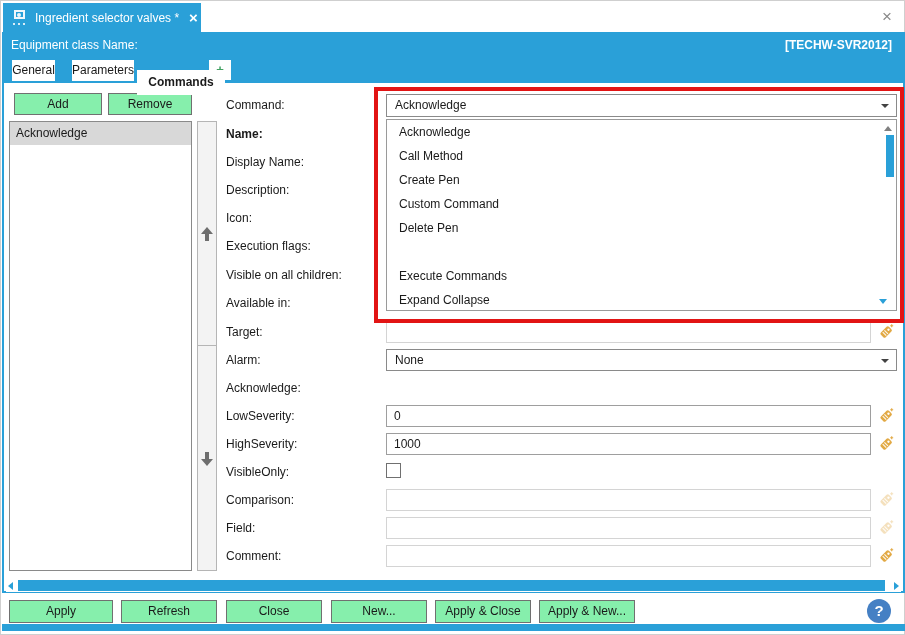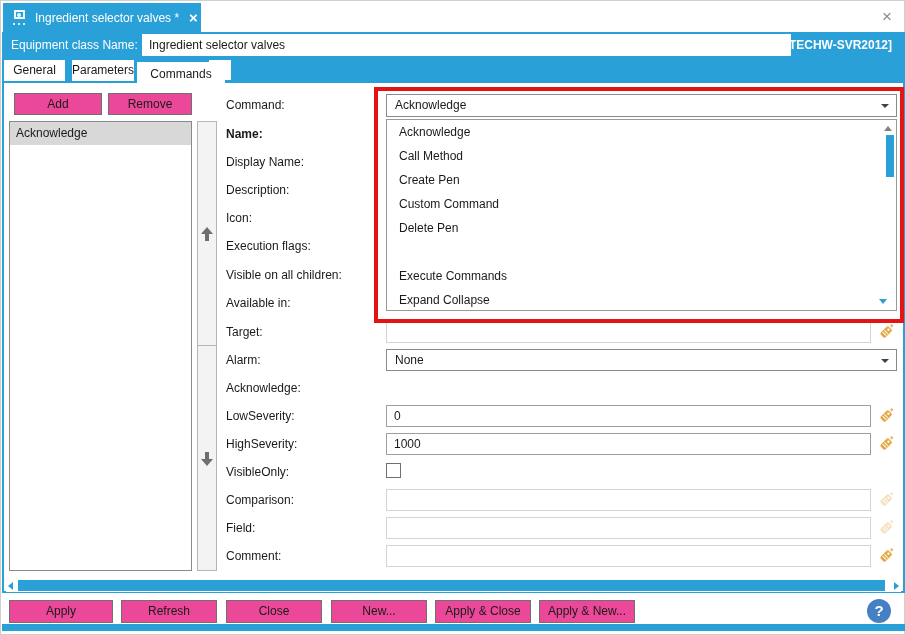--- a/index.html
+++ b/index.html
@@ -21,30 +21,30 @@
 
   
   .header-bar { left: 1px; top: 31px; width: 903px; height: 26px; background: #2aa0d8; }
   .header-bar .lbl { position: absolute; left: 9px; top: 6px; color: #fff; }
   .header-input { position: absolute; left: 140px; top: 2px; width: 649px; height: 22px; border: 1px solid #fff; background: #fff; font-family: "Liberation Sans", sans-serif; font-size: 12px; padding: 0 6px; color: #1a1a1a; }
   .server-badge { position: absolute; right: 13px; top: 6px; color: #fff; font-weight: 600; }
 
   
   .tab-strip { left: 1px; top: 57px; width: 903px; height: 25px; background: #2aa0d8; }
   .tab { position: absolute; background: #fff; color: #1a1a1a; text-align: center; line-height: 21px; top: 2px; height: 21px; }
-  .tab-general { left: 2px; width: 61px; }
+  .tab-general { left: 10px; width: 43px; }
   .tab-parameters { left: 70px; width: 62px; }
-  .tab-commands { left: 135px; width: 88px; top: 4px; height: 25px; line-height: 24px; z-index: 2; }
+  .tab-commands { left: 135px; width: 88px; top: 12px; height: 25px; line-height: 24px; z-index: 2; font-weight: bold; }
   .tab-plus { left: 207px; width: 22px; height: 20px; line-height: 19px; color: #41a161; font-weight: bold; font-size: 13px; }
 
   
   .content-frame { left: 1px; top: 82px; width: 903px; height: 510px; background: #fff; border-left: 2px solid #2aa0d8; border-right: 2px solid #2aa0d8; border-bottom: 2px solid #2aa0d8; }
 
   
-  .btn { background: #ec4899; border: 1px solid #707070; font-family: "Liberation Sans", sans-serif; font-size: 12px; color: #1a1a1a; text-align: center; }
+  .btn { background: #86efac; border: 1px solid #707070; font-family: "Liberation Sans", sans-serif; font-size: 12px; color: #1a1a1a; text-align: center; }
   .add-btn { left: 13px; top: 92px; width: 88px; height: 22px; line-height: 20px; }
   .remove-btn { left: 107px; top: 92px; width: 84px; height: 22px; line-height: 20px; }
   .listbox { left: 8px; top: 120px; width: 183px; height: 450px; background: #fff; border: 1px solid #8a8a8a; }
   .list-item-selected { width: 100%; height: 23px; line-height: 23px; background: #d8d8d8; padding-left: 6px; }
 
   
   .mover { left: 196px; top: 120px; width: 20px; height: 450px; background: #f3f3f3; border: 1px solid #b5b5b5; }
   .mover-half { position: absolute; left: 0; width: 100%; height: 224px; display: flex; align-items: center; justify-content: center; }
   .mover-top { top: 0; border-bottom: 1px solid #b5b5b5; }
   .mover-bottom { top: 225px; height: 223px; }
@@ -109,21 +109,20 @@
         <span class="d d2"></span>
         <span class="d d3"></span>
     </span>
     <span class="title">Ingredient selector valves *</span>
     <span class="tab-close">×</span>
   </div>
   <div class="abs win-close">×</div>
 
   <div class="abs header-bar">
     <span class="lbl">Equipment class Name:</span>
-    <input class="header-input" value="Ingredient selector valves" style="">
     <span class="server-badge">[TECHW-SVR2012]</span>
   </div>
 
   <div class="abs tab-strip">
     <div class="tab tab-general">General</div>
     <div class="tab tab-parameters">Parameters</div>
     <div class="tab tab-commands">Commands</div>
     <div class="tab tab-plus">+</div>
   </div>
 

